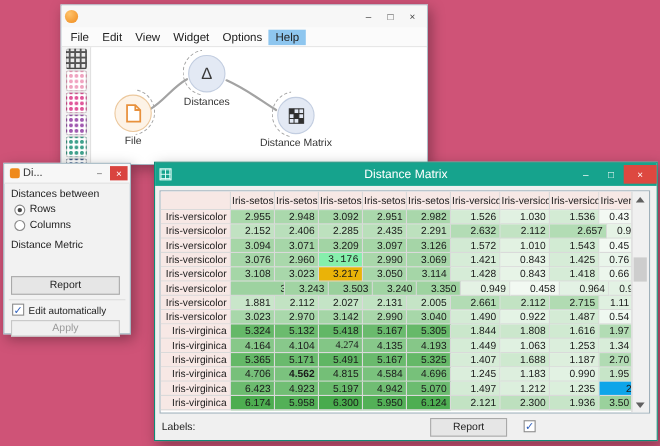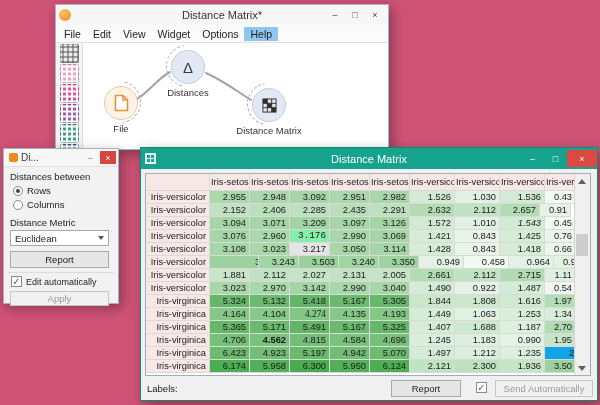--- a/index.html
+++ b/index.html
@@ -84,21 +84,20 @@
   .mfooter .frep{position:absolute;left:246px;top:1px;width:70px;}
   .mfooter .fcb{position:absolute;left:331px;top:3px;}
   .mfooter .fsend{position:absolute;left:350px;top:1px;width:98px;}
 </style>
 </head>
 <body>
 
 <div class="win" id="main-win">
   <div class="titlebar">
     <span class="app-icon"></span>
-    <span class="title">Distance Matrix*</span>
     <span class="winbtns">
       <span class="winbtn">–</span>
       <span class="winbtn">□</span>
       <span class="winbtn">×</span>
     </span>
   </div>
   <div id="menubar">
       <span class="menu-item">File</span>
       <span class="menu-item">Edit</span>
       <span class="menu-item">View</span>
@@ -167,24 +166,20 @@
     <span class="lbl" style="top:4px;">Distances between</span>
     <span class="radio-row" style="top:18px;">
       <span class="radio sel" id="radio-rows-dot"></span>
       <span>Rows</span>
     </span>
     <span class="radio-row" style="top:32px;">
       <span class="radio" id="radio-cols-dot"></span>
       <span>Columns</span>
     </span>
     <span class="lbl" style="top:50px;">Distance Metric</span>
-    <div class="combo" style="position:absolute;left:6px;top:63px;width:99px;">
-      <span>Euclidean</span>
-      <span class="car"></span>
-    </div>
     <div class="btn" style="position:absolute;left:6px;top:84px;width:99px;">Report</div>
     <div class="divider" style="top:105px;"></div>
     <span class="cb-row" style="top:109px;">
       <span class="cb" id="apply-auto-cb">✓</span>
       <span style="font-size:9px;">Edit automatically</span>
     </span>
     <div class="btn disabled" style="position:absolute;left:6px;top:124px;width:99px;height:15px;">Apply</div>
   </div>
 </div>
 
@@ -226,52 +221,52 @@
         </div>
         <div class="trow">
           <div class="cell lcell" style="width: 64px;">Iris-versicolor</div>
           <div class="cell" style="width: 40px; background: rgb(193, 226, 194);">2.152</div>
           <div class="cell" style="width: 40px; background: rgb(185, 223, 187);">2.406</div>
           <div class="cell" style="width: 40px; background: rgb(189, 225, 190);">2.285</div>
           <div class="cell" style="width: 40px; background: rgb(185, 223, 186);">2.435</div>
           <div class="cell" style="width: 40px; background: rgb(189, 225, 190);">2.291</div>
           <div class="cell" style="width: 45px; background: rgb(179, 220, 181);">2.632</div>
           <div class="cell" style="width: 45px; background: rgb(194, 227, 195);">2.112</div>
-          <div class="cell" style="width: 40px; background: rgb(178, 220, 180);">2.657</div>
+          <div class="cell" style="width: 52px; background: rgb(178, 220, 180);">2.657</div>
           <div class="cell" style="width: 31px; background: rgb(229, 243, 229);">0.91</div>
         </div>
         <div class="trow">
           <div class="cell lcell" style="width: 64px;">Iris-versicolor</div>
           <div class="cell" style="width: 40px; background: rgb(166, 214, 167);">3.094</div>
           <div class="cell" style="width: 40px; background: rgb(166, 214, 168);">3.071</div>
           <div class="cell" style="width: 40px; background: rgb(162, 212, 164);">3.209</div>
           <div class="cell" style="width: 40px; background: rgb(165, 214, 167);">3.097</div>
           <div class="cell" style="width: 40px; background: rgb(165, 213, 167);">3.126</div>
           <div class="cell" style="width: 45px; background: rgb(210, 234, 211);">1.572</div>
           <div class="cell" style="width: 45px; background: rgb(226, 242, 226);">1.010</div>
-          <div class="cell" style="width: 45px; background: rgb(210, 235, 211); font-style: italic;">1.543</div>
+          <div class="cell" style="width: 45px; background: rgb(210, 235, 211);">1.543</div>
           <div class="cell" style="width: 31px; background: rgb(242, 249, 242);">0.45</div>
         </div>
         <div class="trow">
           <div class="cell lcell" style="width: 64px;">Iris-versicolor</div>
           <div class="cell" style="width: 40px; background: rgb(166, 214, 168);">3.076</div>
           <div class="cell" style="width: 40px; background: rgb(169, 216, 171);">2.960</div>
           <div class="cell" style="width: 40px; background: #86efac; font-family: Liberation Mono, monospace;">3.176</div>
           <div class="cell" style="width: 40px; background: rgb(169, 215, 170);">2.990</div>
           <div class="cell" style="width: 40px; background: rgb(166, 214, 168);">3.069</div>
           <div class="cell" style="width: 45px; background: rgb(214, 236, 215);">1.421</div>
           <div class="cell" style="width: 45px; background: rgb(231, 244, 231);">0.843</div>
           <div class="cell" style="width: 45px; background: rgb(214, 236, 215);">1.425</div>
           <div class="cell" style="width: 31px; background: rgb(233, 245, 234);">0.76</div>
         </div>
         <div class="trow">
           <div class="cell lcell" style="width: 64px;">Iris-versicolor</div>
           <div class="cell" style="width: 40px; background: rgb(165, 214, 167);">3.108</div>
           <div class="cell" style="width: 40px; background: rgb(168, 215, 170);">3.023</div>
-          <div class="cell" style="width: 40px; background: #e5e5e5;">3.217</div>
+          <div class="cell" style="width: 40px; background: #eab308;">3.217</div>
           <div class="cell" style="width: 40px; background: rgb(167, 214, 169);">3.050</div>
           <div class="cell" style="width: 40px; background: rgb(165, 214, 167);">3.114</div>
           <div class="cell" style="width: 45px; background: rgb(214, 236, 215);">1.428</div>
           <div class="cell" style="width: 45px; background: rgb(231, 244, 231);">0.843</div>
           <div class="cell" style="width: 45px; background: rgb(214, 236, 215);">1.418</div>
           <div class="cell" style="width: 31px; background: rgb(236, 246, 236);">0.66</div>
         </div>
         <div class="trow">
           <div class="cell lcell" style="width: 64px;">Iris-versicolor</div>
           <div class="cell" style="width: 40px; background: rgb(157, 210, 160); padding-left: 45px;">3.373</div>
@@ -388,15 +383,14 @@
       <span class="sthumb"></span>
       <span class="sarrow down">
           <span class="tri-down"></span>
         </span>
     </div>
   </div>
   <div class="mfooter">
     <span class="flabel">Labels:</span>
     <div class="btn frep">Report</div>
     <span class="cb fcb" id="send-auto-cb">✓</span>
-    <div class="btn disabled fsend">Send Automatically</div>
   </div>
 </div>
 
 </body></html>

